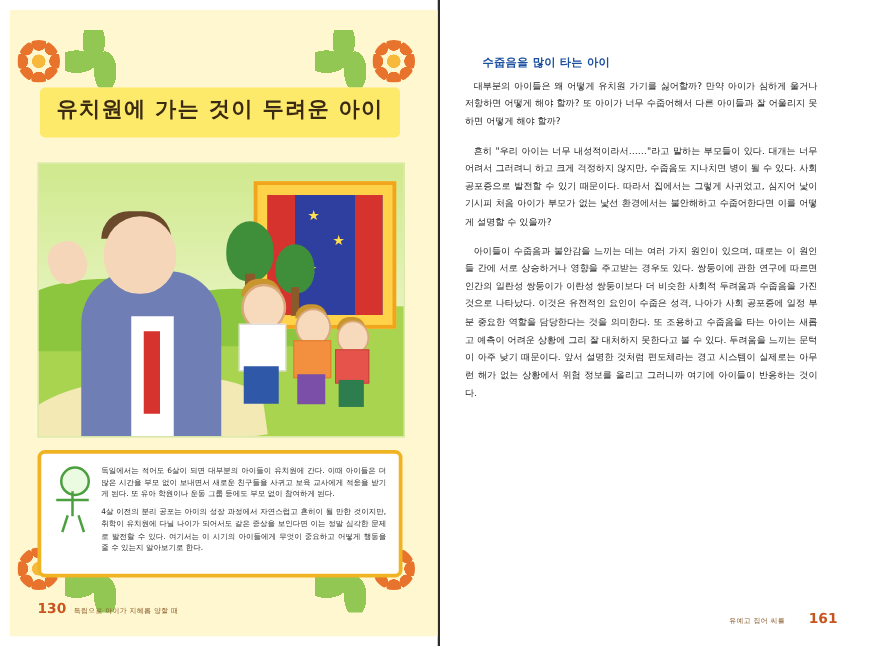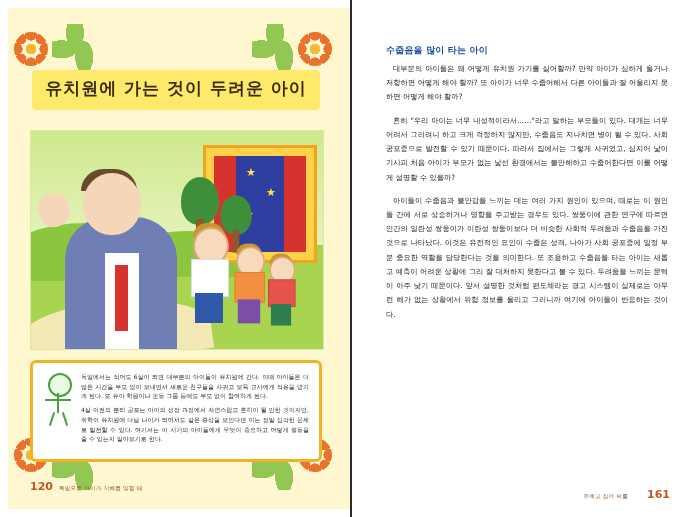--- a/index.html
+++ b/index.html
@@ -362,21 +362,21 @@
     position: absolute;
     left: 34px;
     top: 44px;
     font-size: 9px;
     font-weight: bold;
     color: #1b4fa0;
     letter-spacing: .2px;
   }
   .r-body {
     position: absolute;
-    left: 34px;
+    left: 20px;
     top: 62px;
     width: 282px;
     font-size: 7.3px;
     line-height: 1.95;
     color: #1b1b1b;
     text-align: justify;
   }
   .r-body p {
     margin: 0 0 9px 0;
     text-indent: 7px;
@@ -472,21 +472,21 @@
           <div class="nf-leg1"></div>
           <div class="nf-leg2"></div>
         </div>
         <div class="note-text">
           <p>독일에서는 적어도 6살이 되면 대부분의 아이들이 유치원에 간다. 이때 아이들은 더 많은 시간을 부모 없이 보내면서 새로운 친구들을 사귀고 보육 교사에게 적응을 받기게 된다. 또 유아 학원이나 운동 그룹 등에도 부모 없이 참여하게 된다.</p>
           <p>4살 이전의 분리 공포는 아이의 성장 과정에서 자연스럽고 흔히이 될 만한 것이지만, 취학이 유치원에 다닐 나이가 되어서도 같은 증상을 보인다면 이는 정말 심각한 문제로 발전할 수 있다. 여기서는 이 시기의 아이들에게 무엇이 중요하고 어떻게 행동을 줄 수 있는지 알아보기로 한다.</p>
         </div>
       </div>
 
       <div class="footer-left">
-        <span class="folio">120</span>
+        <span class="folio">130</span>
         <span class="running-head">독립으로 아이가 지혜롭 양할 때</span>
       </div>
     </div>
   </div>
 
   <div class="gutter"></div>
 
   <div class="page-right">
     <div class="r-head">수줍음을 많이 타는 아이</div>
     <div class="r-body">

